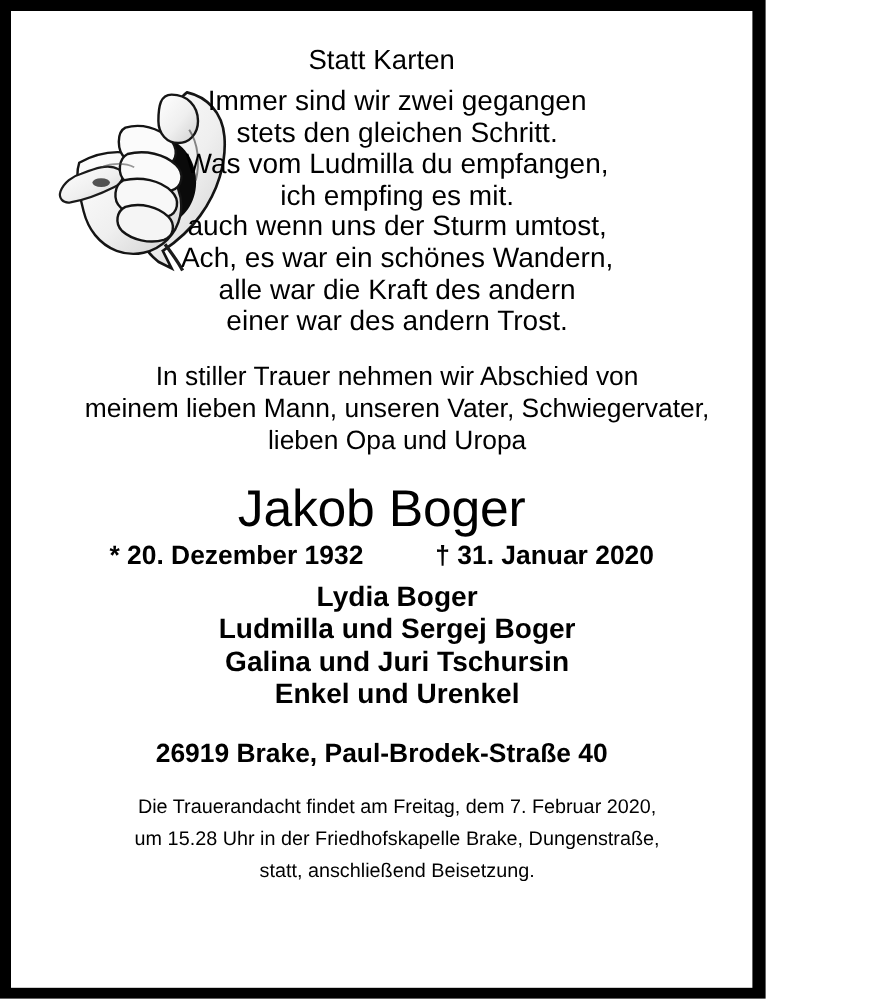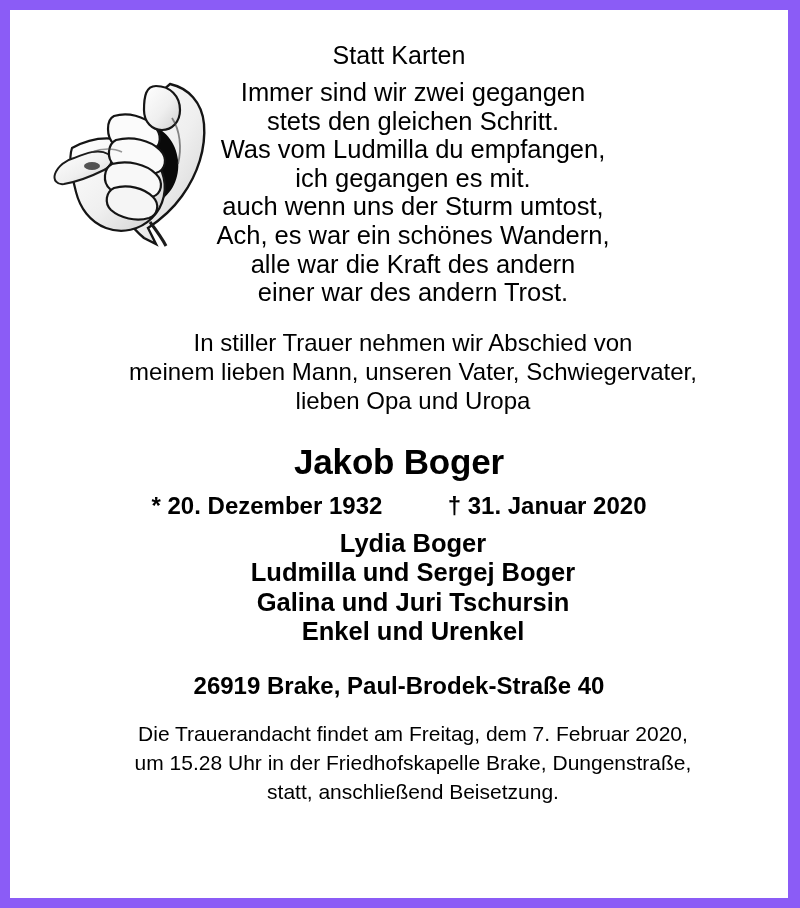--- a/index.html
+++ b/index.html
@@ -12,23 +12,23 @@
     height: 908px;
     font-family: "Liberation Sans", "DejaVu Sans", sans-serif;
     color: #000000;
     overflow: hidden;
   }
 
   
   #obituary-card {
     position: relative;
     box-sizing: border-box;
-    width: 800px;
+    width: 696px;
     height: 908px;
-    background: #8b5cf6;
+    background: #000000;
     padding: 10px 12px 10px 10px;
   }
   #obituary-inner {
     position: relative;
     box-sizing: border-box;
     width: 100%;
     height: 100%;
     background: #ffffff;
     overflow: hidden;
   }
@@ -71,23 +71,23 @@
 
   #mourning-intro {
     margin-top: 21px;
     font-size: 24px;
     line-height: 29px;
     font-weight: 400;
   }
 
   #deceased-name {
     margin-top: 21px;
-    font-size: 35px;
+    font-size: 47px;
     line-height: 52px;
-    font-weight: 700;
+    font-weight: 400;
     letter-spacing: -.2px;
   }
 
   #life-dates {
     margin-top: 4px;
     font-size: 24px;
     line-height: 28px;
     font-weight: 700;
   }
   #life-dates .date-sep {
@@ -112,21 +112,21 @@
 
   #address-line {
     margin-top: 25px;
     font-size: 24px;
     line-height: 28px;
     font-weight: 700;
   }
 
   #service-details {
     margin-top: 19px;
-    font-size: 21px;
+    font-size: 18px;
     line-height: 29px;
     font-weight: 400;
   }
 </style>
 </head>
 <body>
 
 <div id="obituary-card">
   <div id="obituary-inner">
 
@@ -179,21 +179,21 @@
     </div>
 
     <div id="content-column">
 
       <div id="statt-karten">Statt Karten</div>
 
       <div id="poem">
         <span class="line">Immer sind wir zwei gegangen</span>
         <span class="line">stets den gleichen Schritt.</span>
         <span class="line">Was vom Ludmilla du empfangen,</span>
-        <span class="line">ich gegangen es mit.</span>
+        <span class="line">ich empfing es mit.</span>
         <span class="line">auch wenn uns der Sturm umtost,</span>
         <span class="line">Ach, es war ein schönes Wandern,</span>
         <span class="line">alle war die Kraft des andern</span>
         <span class="line">einer war des andern Trost.</span>
       </div>
 
       <div id="mourning-intro">
         <span class="line">In stiller Trauer nehmen wir Abschied von</span>
         <span class="line">meinem lieben Mann, unseren Vater, Schwiegervater,</span>
         <span class="line">lieben Opa und Uropa</span>

